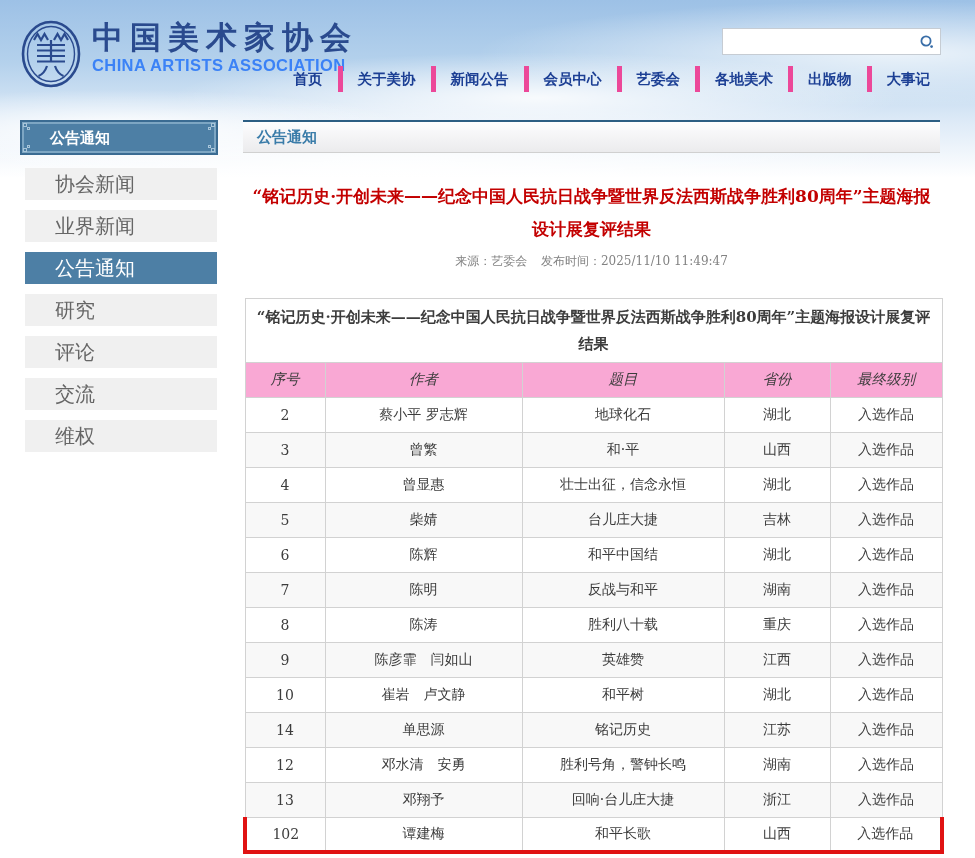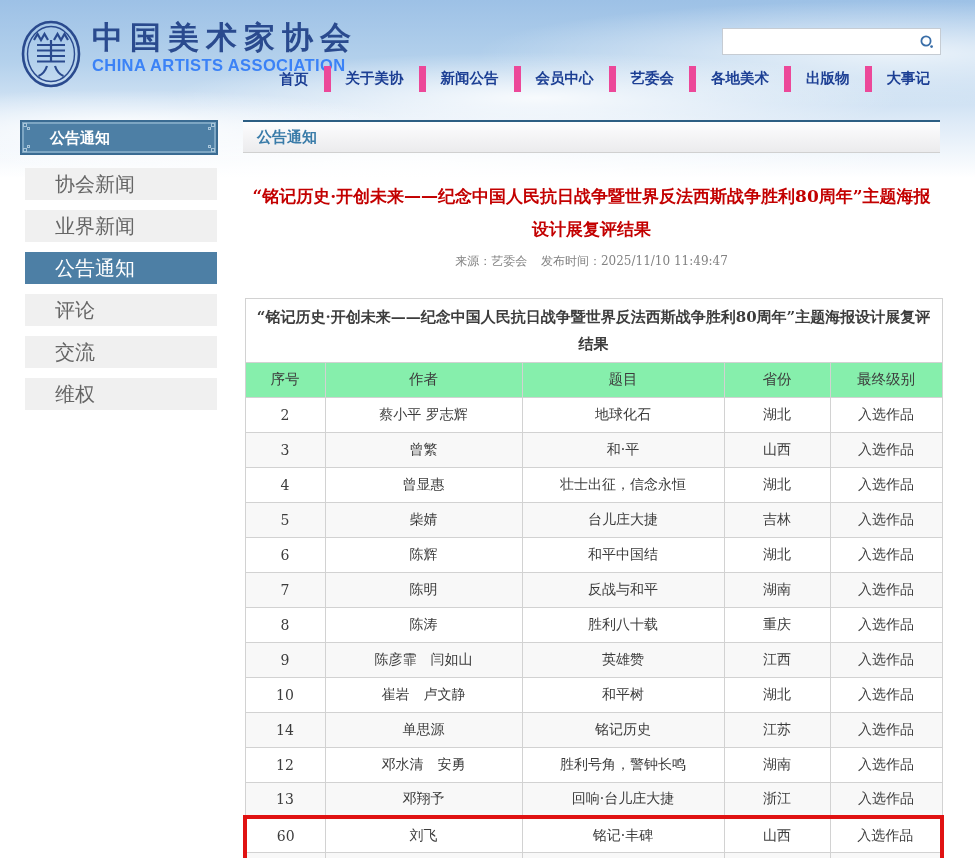--- a/index.html
+++ b/index.html
@@ -39,21 +39,21 @@
   .search-input {
     flex:1; height:100%; border:none; outline:none; background:transparent;
     padding:0 6px; font-size:13px; color:#333;
   }
   .search-btn { width:26px; height:100%; border:none; background:transparent; cursor:pointer; display:flex; align-items:center; justify-content:center; }
   .main-nav { position:absolute; right:30px; top:66px; display:flex; align-items:center; height:26px;justify-content:space-between; }
   .nav-item {
     padding:0 15px; font-size:14.5px; font-weight:bold; color:#1c3f94;
     white-space:nowrap; cursor:pointer; line-height:26px;
   }
-  .nav-item + .nav-item { border-left:7px solid #ec4899;font-family:Liberation Mono, monospace; }
+  .nav-item + .nav-item { border-left:5px solid #ec4899; }
   
   .sidebar { position:absolute; left:20px; top:120px; width:198px; }
   .sidebar-header {
     position:relative; width:198px; height:35px;
     background:#4d7fa5; border:2px solid #3a6b92;
     box-shadow: inset 0 0 0 2px rgba(165,198,221,.55);
     color:#ffffff; font-weight:bold; font-size:15px; line-height:31px;
     padding-left:28px;
   }
   .corner { position:absolute; width:9px; height:9px; }
@@ -92,21 +92,21 @@
   
   .result-table {
     margin-top:28px; width:697px; border-collapse:collapse; table-layout:fixed;
     font-family:"DejaVu Serif", serif; color:#3c3c3c; font-size:14px;
   }
   .result-table td, .result-table th { border:1px solid #d2d2d2; text-align:center; padding:0 4px; }
   .result-table .tcaption {
     height:52px; font-weight:bold; font-size:15px; line-height:1.75;
     padding:5px 10px; background:#ffffff;
   }
-  .result-table thead th.colhead { height:35px; font-weight:normal; font-size:14.5px; background:#86efac; }
+  .result-table thead th.colhead { height:35px; font-weight:normal; font-size:14.5px; background:#f9a8d4;font-style:italic; }
   .result-table tbody td { height:35px; }
   .result-table tbody tr:nth-child(even) { background:#f8f8f8; }
   
   tr.hl td:first-child { border-left:4px solid #e01212; }
   tr.hl td:last-child  { border-right:4px solid #e01212; }
   tr.hl-top td    { border-top:4px solid #e01212; }
   tr.hl-bottom td { border-bottom:4px solid #e01212; }
 </style>
 </head>
 <body>
@@ -172,20 +172,21 @@
     <span class="corner br">
         <i></i>
         <b></b>
       </span>
     <span>公告通知</span>
   </div>
   <div class="sidebar-items" id="sidebar-items">
       <div class="sidebar-item">协会新闻</div>
       <div class="sidebar-item">业界新闻</div>
       <div class="sidebar-item active">公告通知</div>
+      <div class="sidebar-item">研究</div>
       <div class="sidebar-item">评论</div>
       <div class="sidebar-item">交流</div>
       <div class="sidebar-item">维权</div>
     </div>
 </aside>
 
 <main class="main-col">
   <div class="section-bar">公告通知</div>
 
   <h1 class="article-title">“铭记历史·开创未来——纪念中国人民抗日战争暨世界反法西斯战争胜利80周年”主题海报设计展复评结果</h1>
@@ -293,27 +294,20 @@
           <td>湖南</td>
           <td>入选作品</td>
         </tr>
         <tr>
           <td>13</td>
           <td>邓翔予</td>
           <td>回响·台儿庄大捷</td>
           <td>浙江</td>
           <td>入选作品</td>
         </tr>
-        <tr class="hl hl-top">
-          <td>60</td>
-          <td>刘飞</td>
-          <td>铭记·丰碑</td>
-          <td>山西</td>
-          <td>入选作品</td>
-        </tr>
         <tr class="hl hl-bottom">
           <td>102</td>
           <td>谭建梅</td>
           <td>和平长歌</td>
           <td>山西</td>
           <td>入选作品</td>
         </tr>
       </tbody>
   </table>
 </main>

